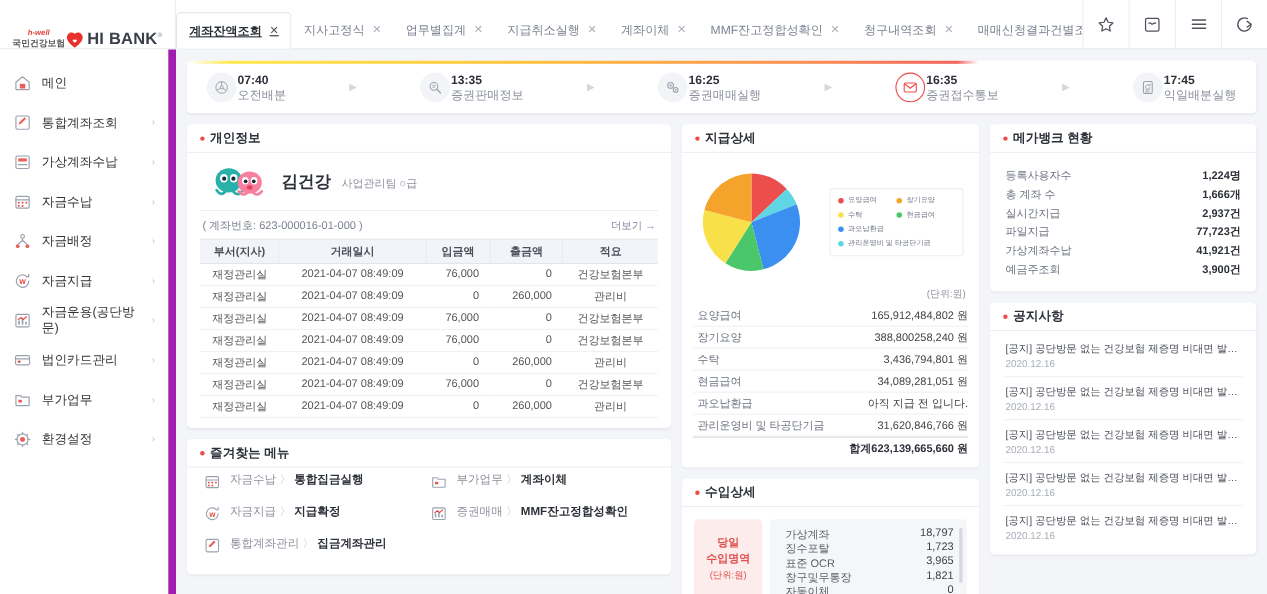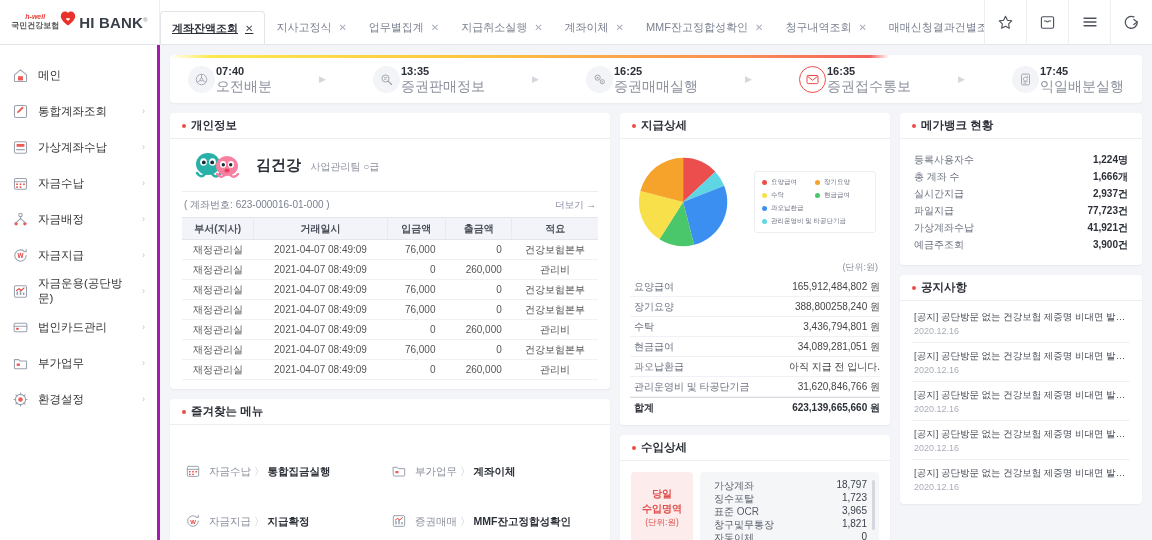--- a/index.html
+++ b/index.html
@@ -11,21 +11,21 @@
     color: #333;
   }
   #app { width: 1152px; height: 540px; position: relative; background: #f4f5f8; }
 
   
   .topbar {
     height: 45px; background: #fff; display: flex; align-items: stretch;
     border-bottom: 1px solid #e3e5ea;
   }
   .logo-zone {
-    width: 160px; flex: 0 0 160px; display: flex; align-items: center;
+    width: 160px; flex: 0 0 160px; display: flex; align-items: flex-end;
     justify-content: center; gap: 3px; border-right: 1px solid #eceef2;
   }
   .logo-kr { font-size: 8px; line-height: 1.15; color: #555; text-align: center; font-weight: bold; }
   .logo-kr .hw { color: #e8413b; font-size: 7px; font-style: italic; display:block; }
   .logo-heart {
     width: 16px; height: 15px; position: relative; margin: -8px 0 0 -2px;
   }
   .logo-heart svg { display: block; }
   .logo-hibank { font-size: 15px; font-weight: bold; color: #3a3f4a; letter-spacing: .2px; position: relative; }
   .logo-hibank sup { font-size: 6px; color: #9aa0aa; vertical-align: super; }
@@ -41,21 +41,21 @@
   .tab.active .x { color: #4a4f59; }
 
   .icons-zone { display: flex; align-items: center; flex: 0 0 auto; }
   .ic-btn {
     width: 42px; height: 45px; display: flex; align-items: center; justify-content: center;
     border-left: 1px solid #eceef2; cursor: pointer; color: #4d525c;
   }
 
   
   .body-row { display: flex; height: 495px; }
-  .sidebar { width: 160px; flex: 0 0 160px; background: #fff; border-right: 3px solid #a21caf; padding-top: 12px; }
+  .sidebar { width: 160px; flex: 0 0 160px; background: #fff; border-right: 7px solid #a21caf; padding-top: 12px; }
   .snav {
     display: flex; align-items: center; gap: 9px; padding: 0 12px; height: 36px;
     font-size: 11.5px; color: #333; cursor: pointer; position: relative;
   }
   .snav .sico { width: 17px; height: 17px; flex: 0 0 17px; display:flex; align-items:center; justify-content:center; }
   .snav .slabel { flex: 1; }
   .snav .schev { font-size: 9px; color: #b9bec7; }
 
   .content { flex: 1; padding: 10px; min-width: 0; }
 
@@ -69,21 +69,21 @@
     background: linear-gradient(90deg,#fff 0%,#ffe94f 4%, #fdc63f 30%, #f98a55 60%, #f2635c 72%, #fff 74%, #fff 100%); }
   .tl-steps { display: flex; align-items: center; width: 100%; padding: 0 18px; }
   .tl-step { display: flex; align-items: center; gap: 1px; }
   .tl-circ {
     width: 27px; height: 27px; border-radius: 50%; background: #f3f4f7;
     display: flex; align-items: center; justify-content: center; color: #9aa0aa;
   }
   .tl-step.active .tl-circ { background: #fff; border: 1.5px solid #ef4b46; color: #ef4b46; }
   .tl-time { font-size: 11px; font-weight: bold; color: #2c3038; line-height: 1.25; }
   .tl-step.active .tl-time { color: #2c3038; }
-  .tl-name { font-size: 14px; color: #8b909c; line-height: 1.25; font-family: Liberation Mono, monospace; }
+  .tl-name { font-size: 11px; color: #8b909c; line-height: 1.25; }
   .tl-arrow { flex: 1; text-align: center; color: #d4d7de; font-size: 9px; }
 
   
   .grid { display: flex; gap: 10px; align-items: flex-start; }
   .col-a { width: 440px; flex: 0 0 440px; }
   .col-b { width: 270px; flex: 0 0 270px; }
   .col-c { flex: 1; min-width: 0; }
 
   .card { background: #fff; border-radius: 4px; box-shadow: 0 1px 2px rgba(0,0,0,.05); margin-bottom: 10px; }
   .card-hd {
@@ -106,40 +106,40 @@
   table.tx thead th {
     background: #f3f4fa; color: #4a4f59; font-weight: bold; height: 22px;
     border-top: 1px solid #e3e5ea; border-bottom: 1px solid #e3e5ea; border-right: 1px solid #e8eaf0;
   }
   table.tx thead th:last-child { border-right: none; }
   table.tx tbody td { height: 20px; border-bottom: 1px solid #f0f1f4; color: #555; text-align: center; }
   table.tx tbody td.num { text-align: right; padding-right: 10px; }
 
   
   .fav-grid { display: flex; flex-wrap: wrap; padding: 4px 14px 6px; }
-  .fav-item { width: 50%; display: flex; align-items: flex-end; gap: 8px; height: 29px; font-size: 10.5px; cursor: pointer; margin-top: 21px; }
+  .fav-item { width: 50%; display: flex; align-items: flex-start; gap: 8px; height: 29px; font-size: 10.5px; cursor: pointer; }
   .fav-ico { width: 17px; height: 17px; flex: 0 0 17px; display:flex; align-items:center; justify-content:center; }
   .fav-path { color: #8b909c; }
   .fav-sep { color: #b9bec7; margin: 0 3px; }
   .fav-leaf { color: #2c3038; font-weight: bold; }
 
   
   .pie-wrap { display: flex; align-items: center; gap: 6px; padding: 2px 0 6px; }
   .legend {
     border: 1px solid #eceef2; border-radius: 3px; padding: 6px 7px;
     display: flex; flex-wrap: wrap; width: 122px; row-gap: 4px;
   }
   .lg { display: flex; align-items: center; gap: 4px; font-size: 6.5px; color: #6c7280; }
   .lg.half { width: 50%; }
   .lg.full { width: 100%; }
   .lg .sw { width: 5px; height: 5px; border-radius: 50%; flex: 0 0 5px; }
   .unit { text-align: right; font-size: 9px; color: #8b909c; padding: 0 2px 3px 0; }
   .amt-row { display: flex; justify-content: space-between; align-items: center;
     font-size: 10px; height: 20px; border-bottom: 1px solid #f0f1f4; }
-  .amt-row:last-child { border-bottom: none; }
+  .amt-row:last-child { border-bottom: none; justify-content: flex-end; }
   .amt-label { color: #6c7280; padding-left: 4px; }
   .amt-val { color: #444; }
   .amt-row.total { border-top: 1px solid #d9dce3; border-bottom: none; font-weight: bold; }
   .amt-row.total .amt-label, .amt-row.total .amt-val { color: #2c3038; }
 
   
   .inc-wrap { display: flex; gap: 7px; padding: 2px 0; }
   .inc-badge {
     width: 62px; flex: 0 0 62px; background: #fcecec; border-radius: 4px;
     display: flex; flex-direction: column; align-items: center; justify-content: center;

